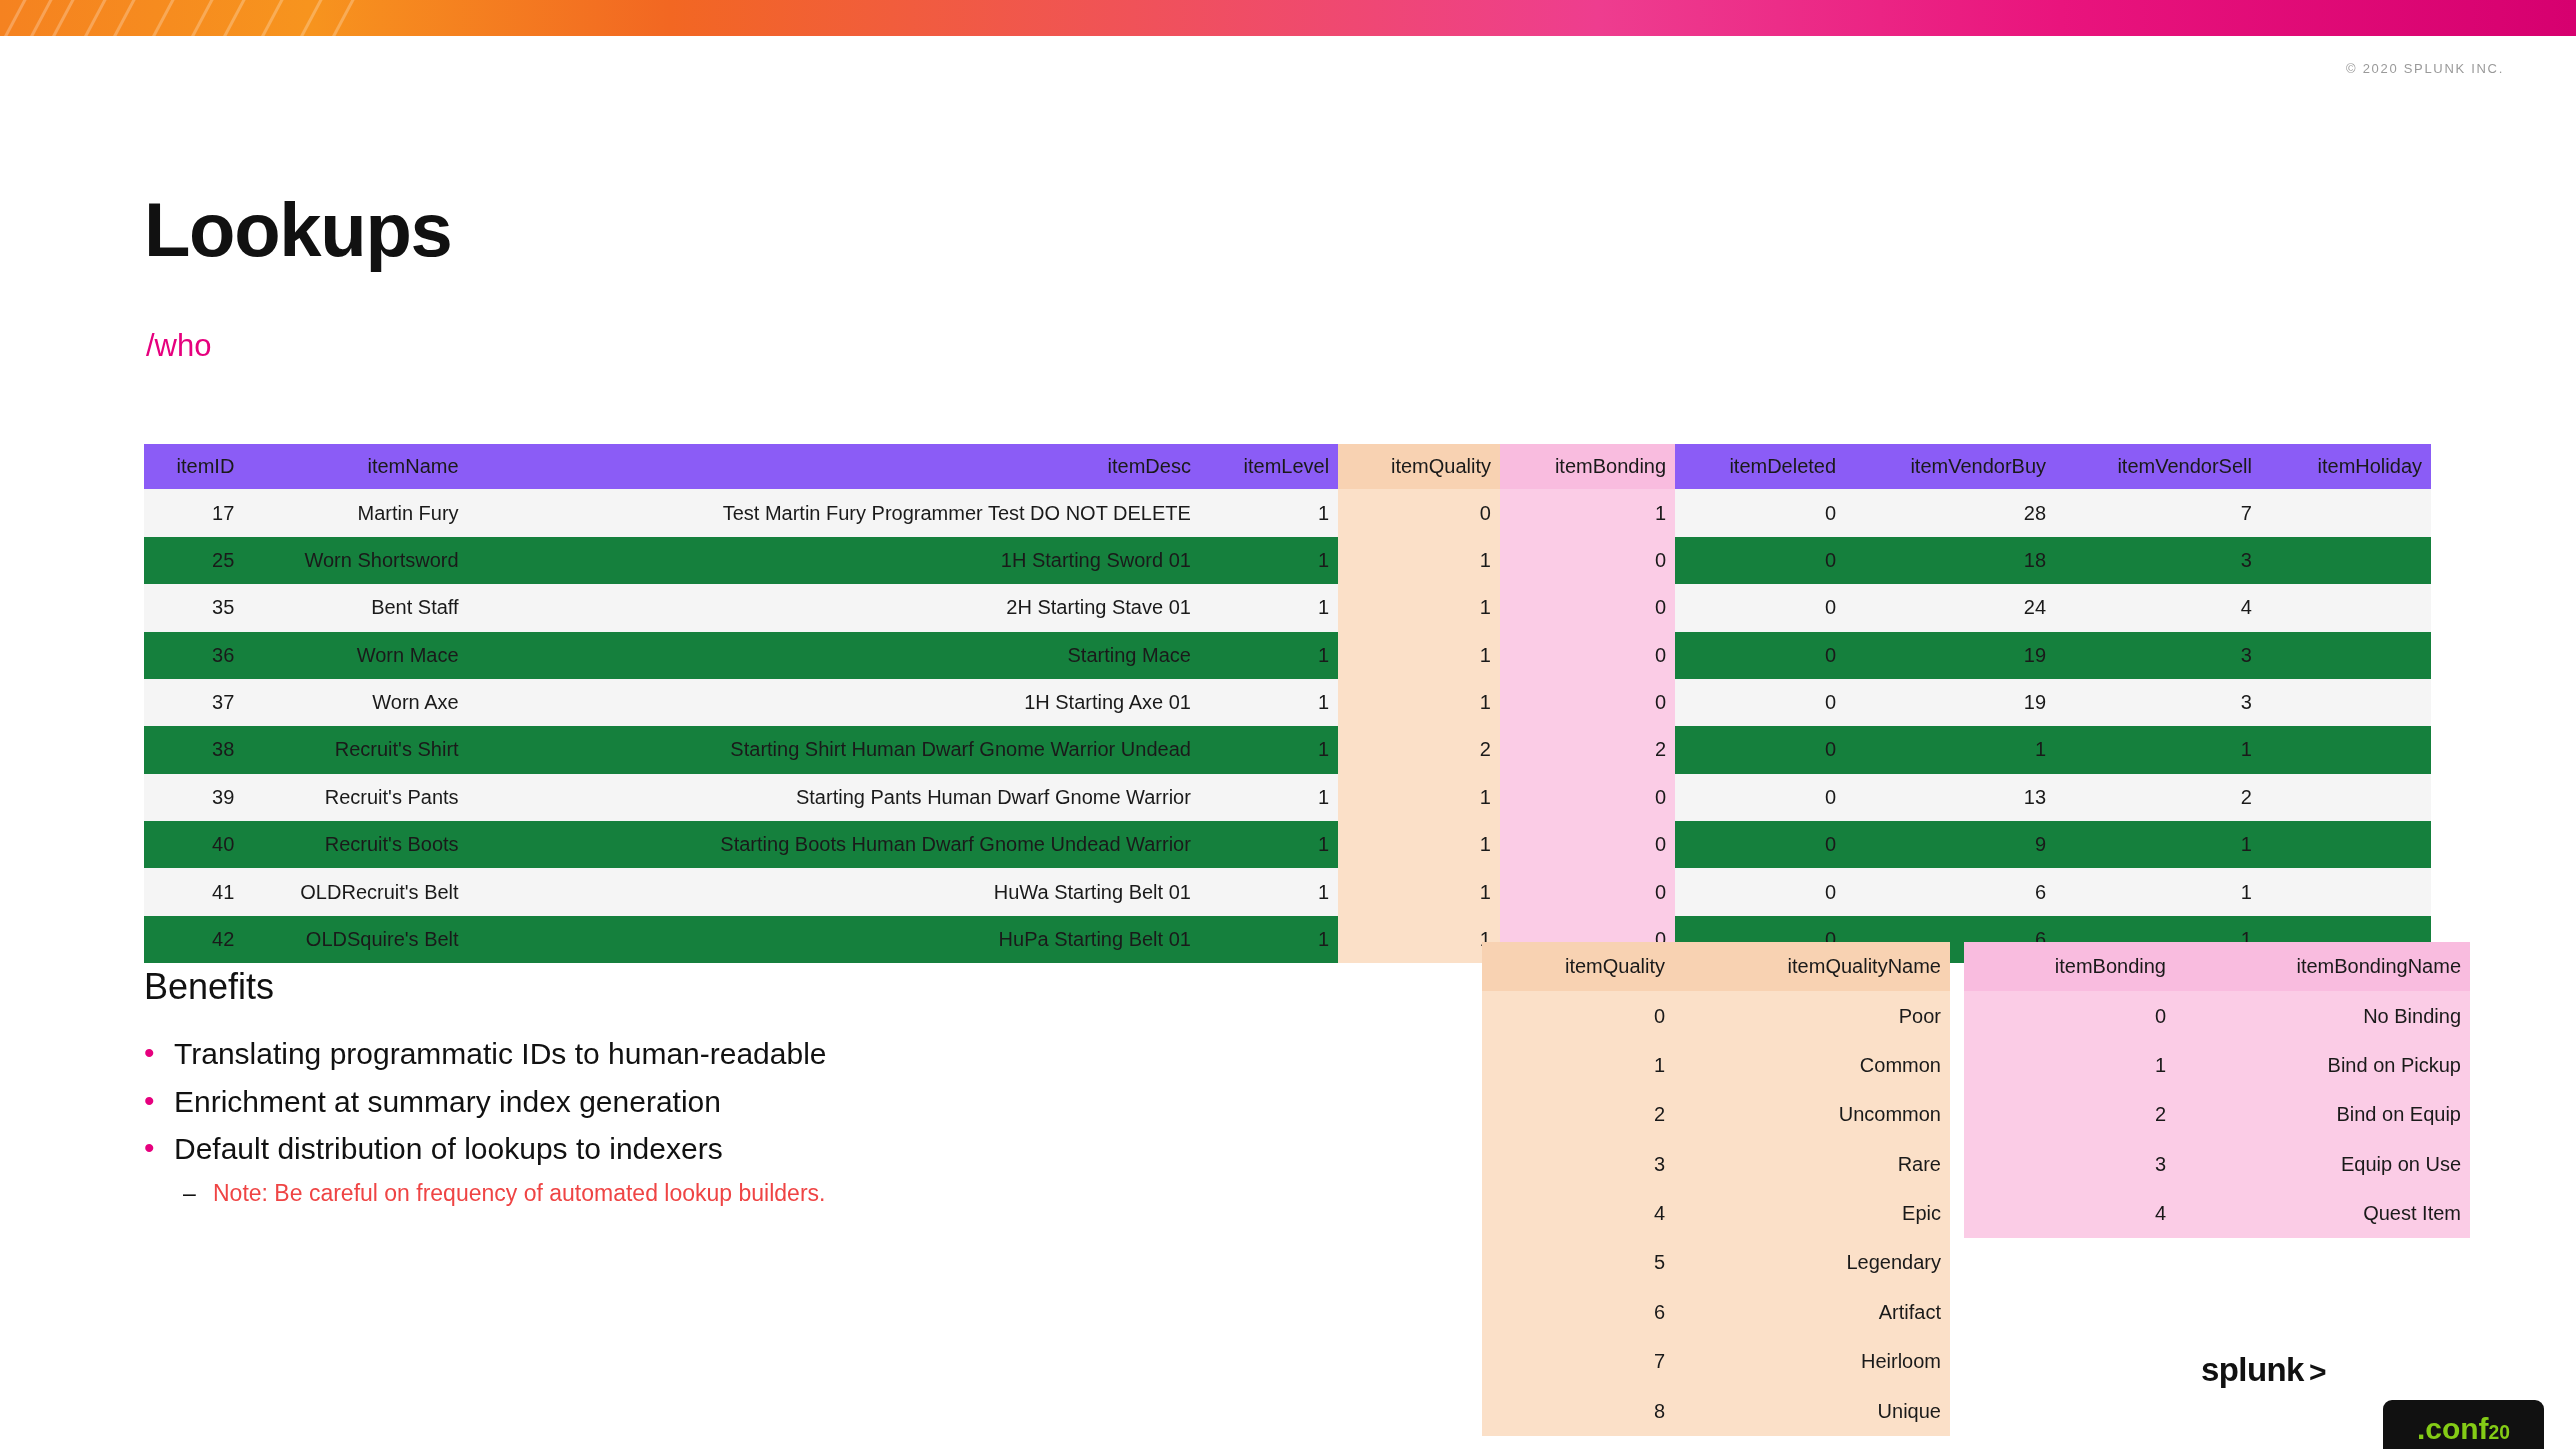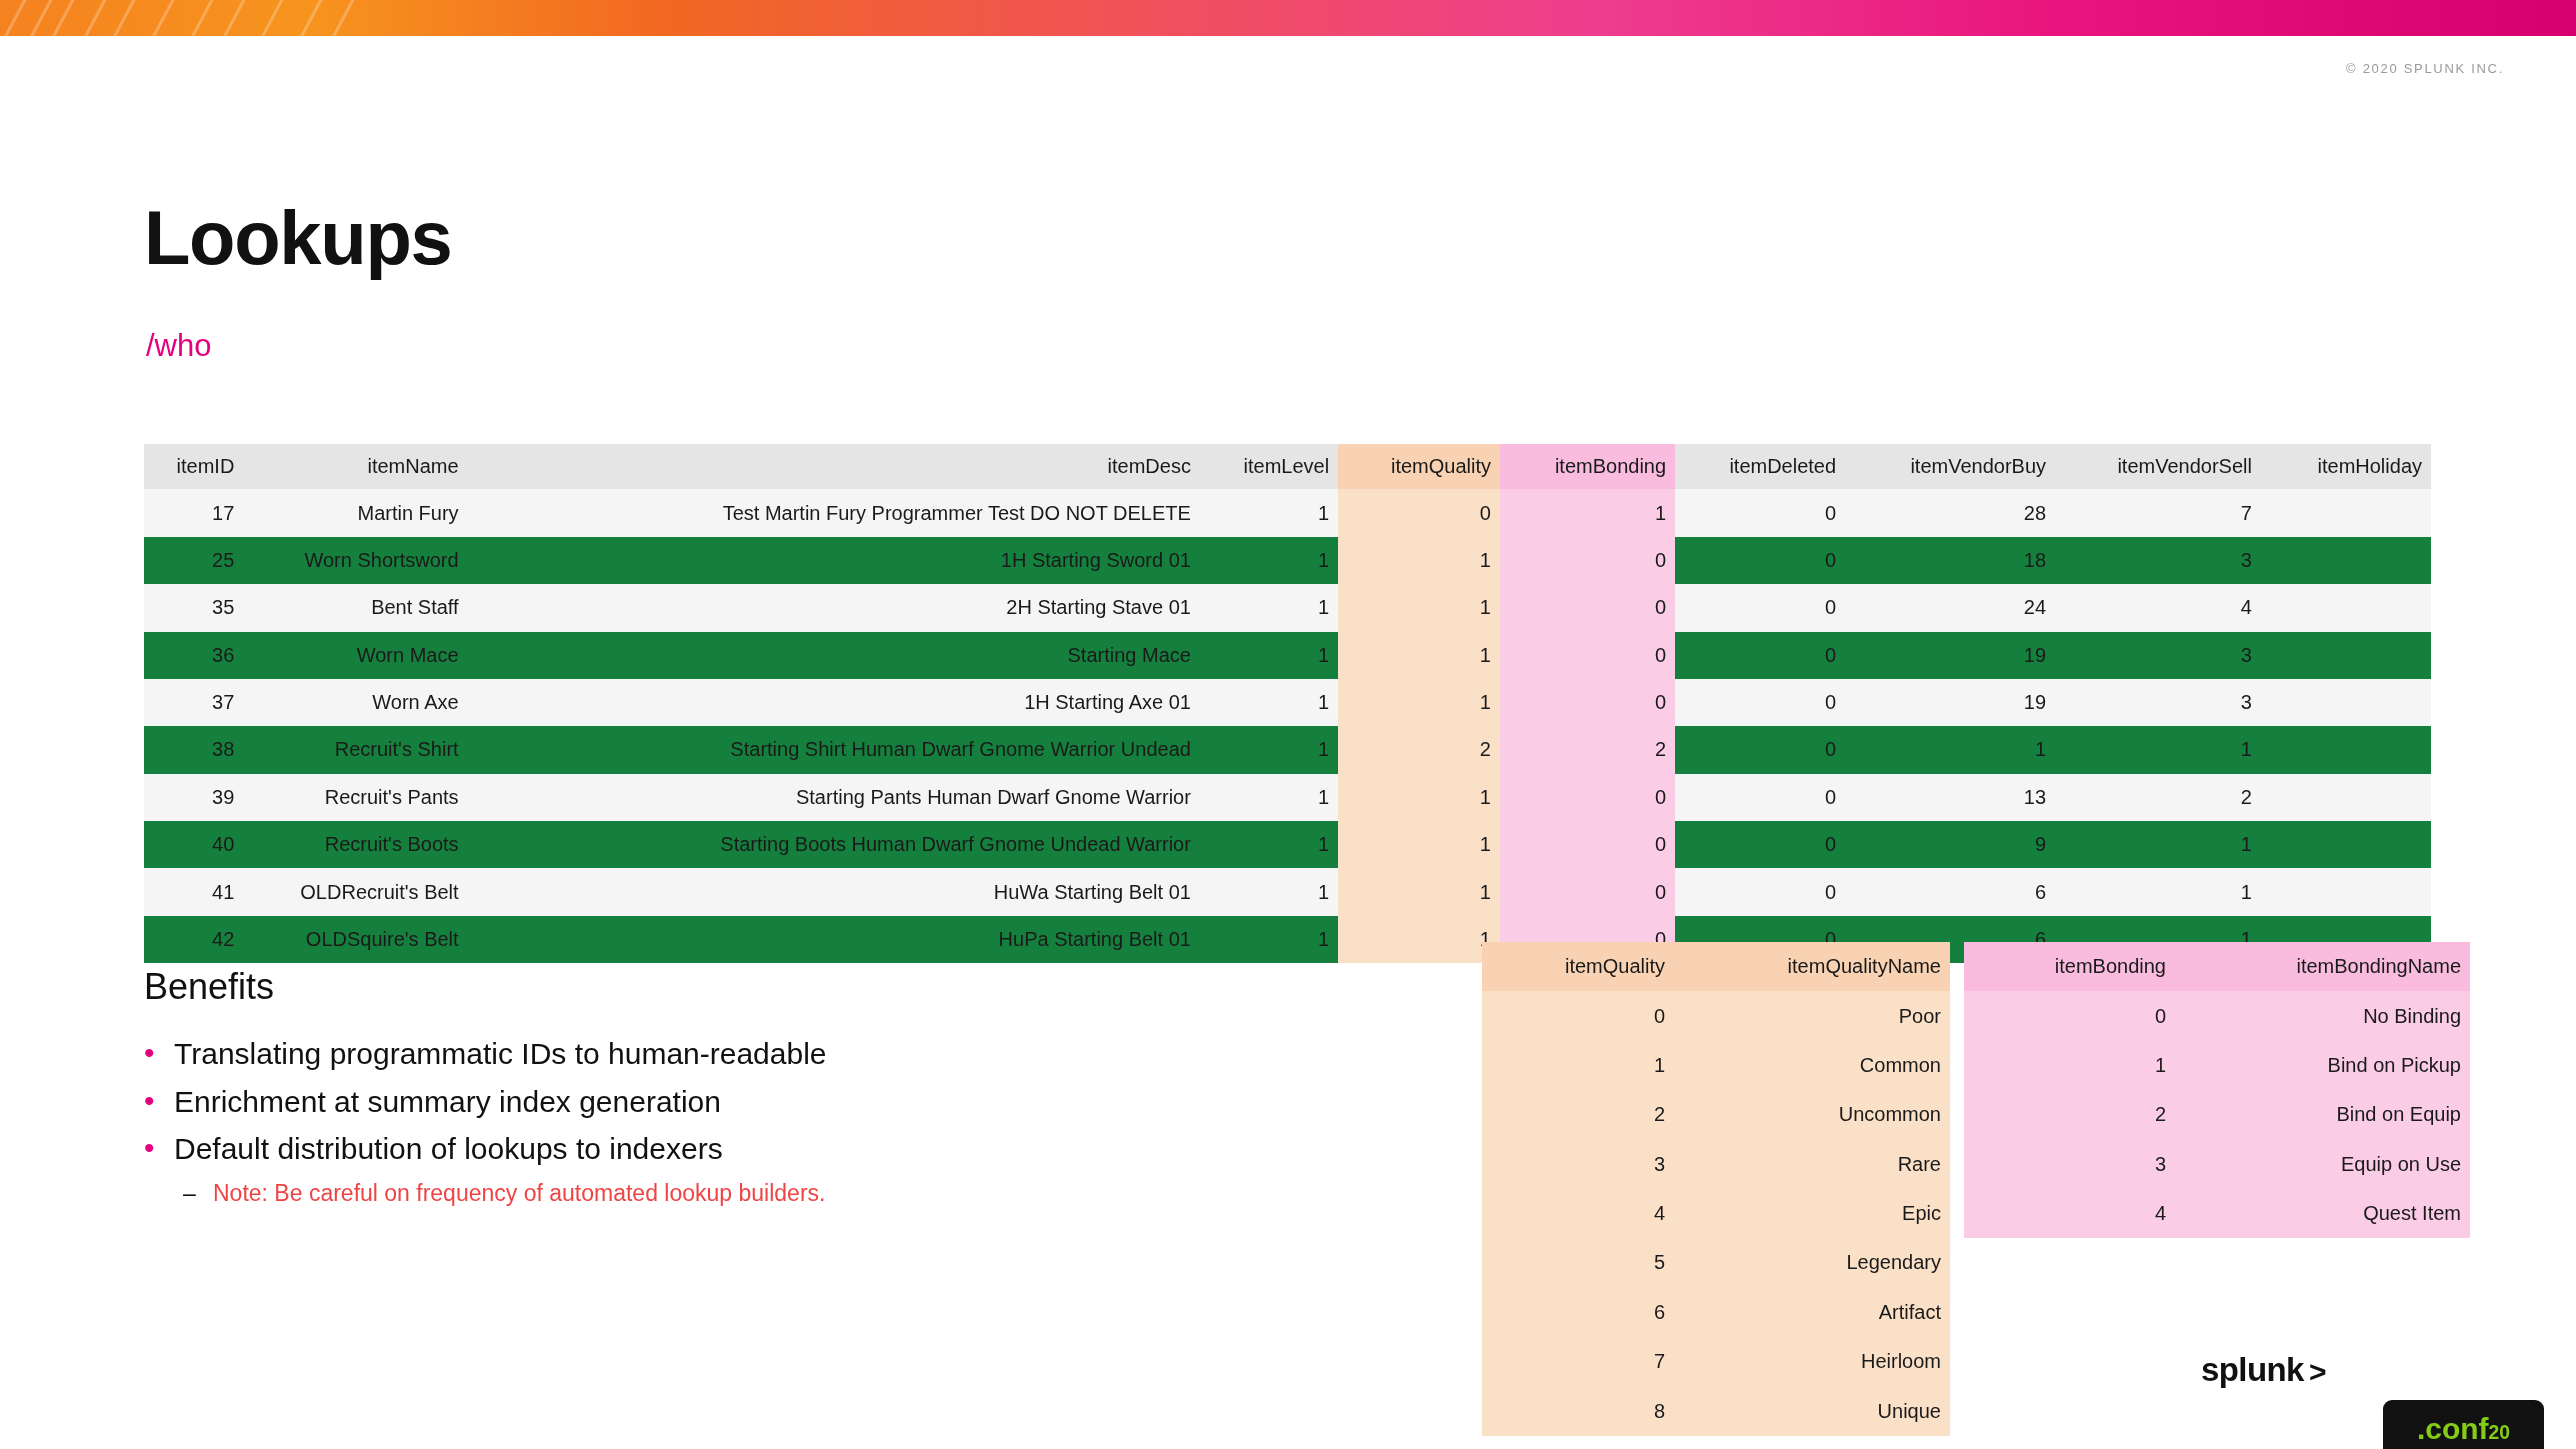--- a/index.html
+++ b/index.html
@@ -54,21 +54,20 @@
   
   .title {
     position: absolute;
     left: 144px;
     top: 192px;
     font-size: 76px;
     line-height: 1.0;
     font-weight: bold;
     color: #111111;
     letter-spacing: -1.3px;
-    margin-top: 8px;
   }
   .subtitle {
     position: absolute;
     left: 146px;
     top: 328px;
     font-size: 31px;
     color: #e6007e;
     font-weight: normal;
   }
 
@@ -90,21 +89,21 @@
     white-space: nowrap;
     text-align: right;
     vertical-align: middle;
   }
 
   .main-table {
     width: 2287px;
     table-layout: fixed;
   }
   .main-table th {
-    background: #e5e5e5;
+    background: #8b5cf6;
     font-size: 20px;
     height: 39px;
   }
   .main-table td {
     height: 41px;
     background: #f5f5f5;
   }
   .main-table tr.alt td { background: #15803d; }
   .col-quality { background: #fbe0c8 !important; }
   .col-bonding { background: #fbcce6 !important; }

